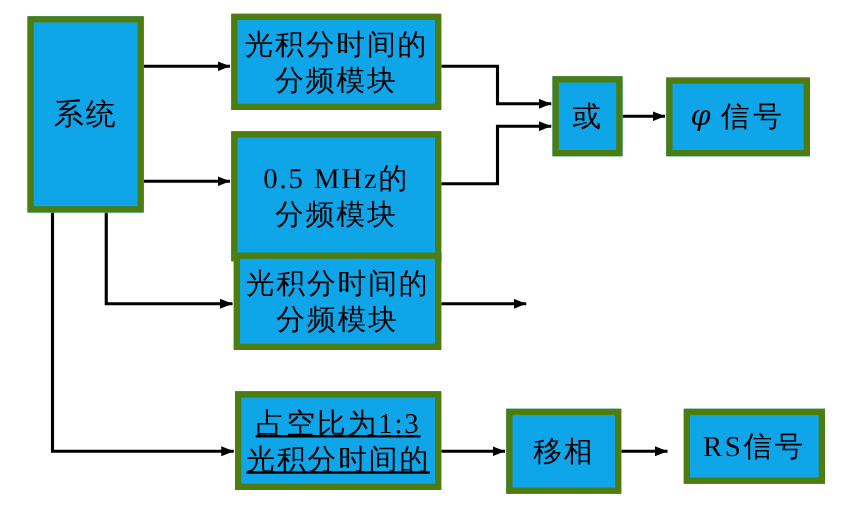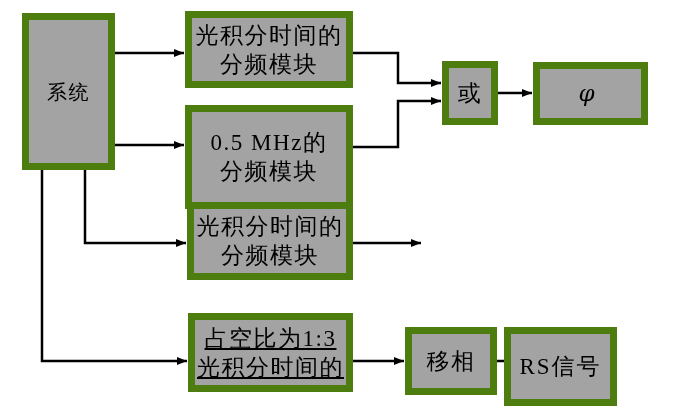--- a/index.html
+++ b/index.html
@@ -27,43 +27,43 @@
   .wire {
     fill: none;
     stroke: #000000;
     stroke-width: 2.5;
     stroke-linejoin: miter;
     stroke-linecap: butt;
   }
   .node {
     position: absolute;
     box-sizing: border-box;
-    border: 7px solid #4d7c0f;
-    background: #a3a3a3;
+    border: 5px solid #4d7c0f;
+    background: #0ea5e9;
     display: flex;
     flex-direction: column;
     align-items: center;
     justify-content: center;
     text-align: center;
     font-size: 23px;
     letter-spacing: 1.5px;
     line-height: 29px;
     z-index: 2;
     white-space: nowrap;
   }
-  .node-clock        { left: 22px;  top: 13px;  width: 93px;  height: 157px; font-size: 20px; line-height: 34px; }
+  .node-clock        { left: 22px;  top: 13px;  width: 93px;  height: 157px; font-size: 24px; line-height: 34px; }
   .node-div-opt-top  { left: 185px; top: 11px;  width: 168px; height: 77px; }
   .node-div-mhz      { left: 185px; top: 105px; width: 168px; height: 104px; }
   .node-or           { left: 442px; top: 61px;  width: 56px;  height: 64px; }
   .node-phi          { left: 533px; top: 62px;  width: 115px; height: 63px;  flex-direction: row; letter-spacing: 3px; }
   .node-div-opt-mid  { left: 187px; top: 202px; width: 166px; height: 78px; }
   .node-sh           { left: 422px; top: 203px; width: 113px; height: 77px;  letter-spacing: 2px; }
   .node-div-duty     { left: 188px; top: 313px; width: 165px; height: 79px; text-decoration: underline; }
   .node-shift        { left: 405px; top: 327px; width: 92px;  height: 68px; }
-  .node-rs           { left: 504px; top: 327px; width: 113px; height: 79px;  letter-spacing: 2px; }
+  .node-rs           { left: 547px; top: 327px; width: 113px; height: 60px;  letter-spacing: 2px; }
   .phi-char {
     font-style: italic;
     font-family: "DejaVu Serif", serif;
     padding-right: 5px;
   }
 </style>
 </head>
 <body>
 
 <div class="canvas">
@@ -99,20 +99,21 @@
     <div>0.5 MHz的</div>
     <div>分频模块</div>
   </div>
 
   <div class="node node-or">
     <div>或</div>
   </div>
 
   <div class="node node-phi">
     <span class="phi-char">φ</span>
+    <span>信号</span>
   </div>
 
   <div class="node node-div-opt-mid">
     <div>光积分时间的</div>
     <div>分频模块</div>
   </div>
 
 
   <div class="node node-div-duty">
     <div>占空比为1:3</div>

